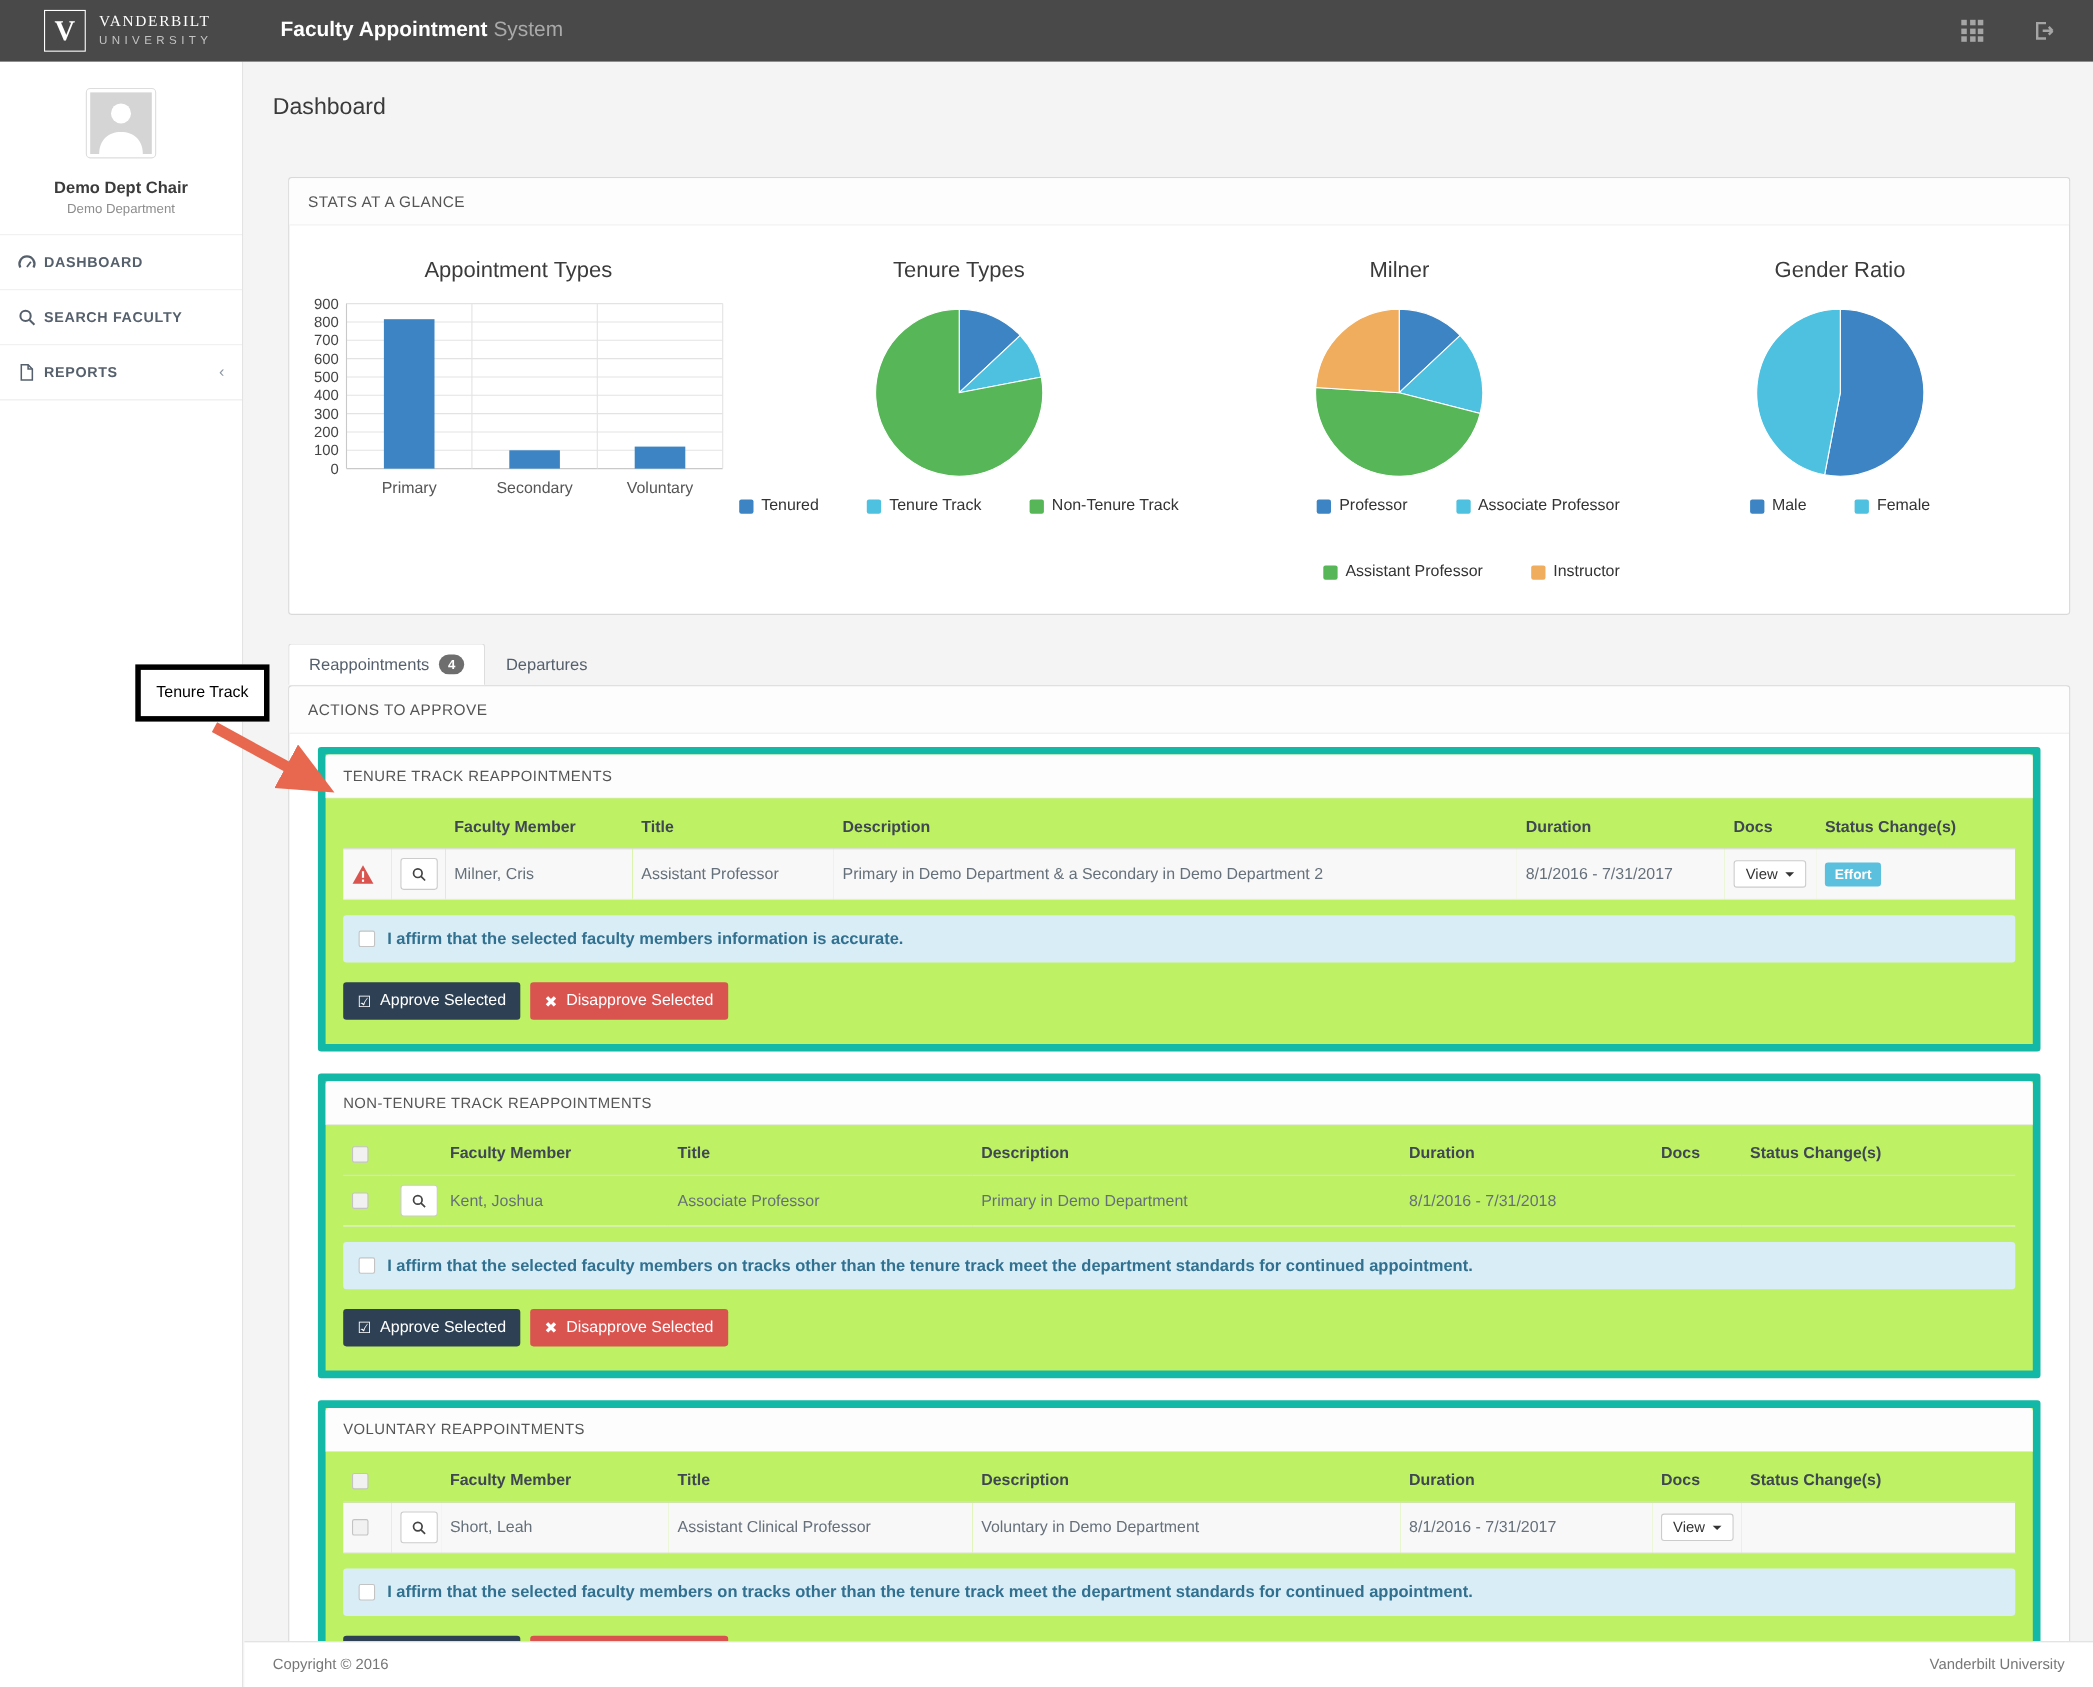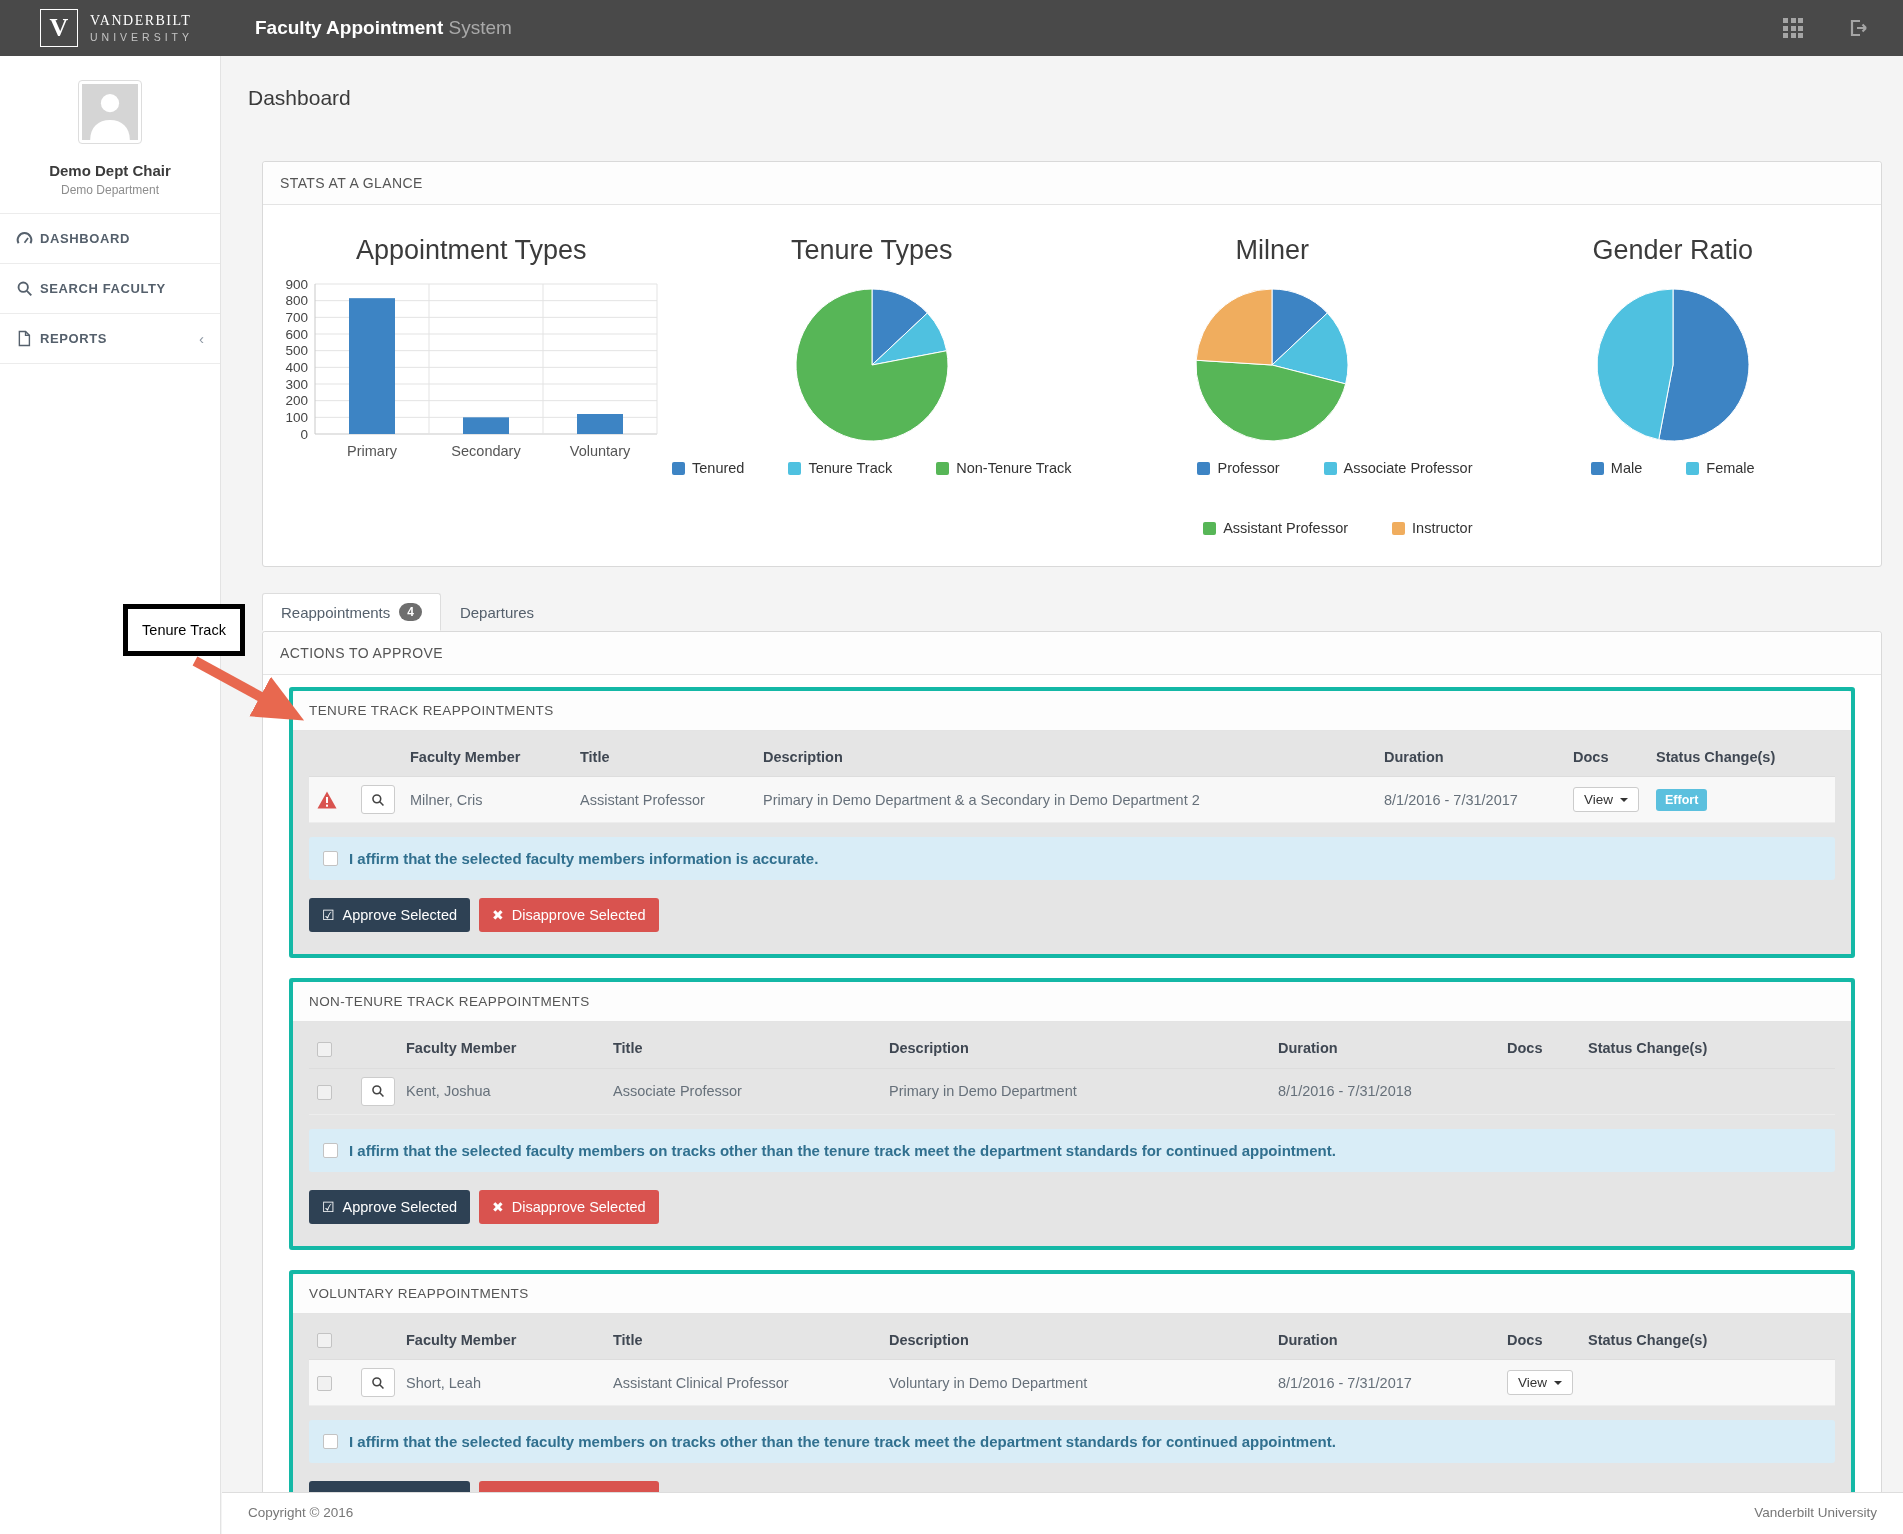--- a/index.html
+++ b/index.html
@@ -61,42 +61,42 @@
   .panel { background:#fff; border:1px solid #d9d9d9; border-radius:3px;margin-top:10px; }
   .panel-heading {
     padding:13px 17px; border-bottom:1px solid #e4e4e4; background:#fdfdfd;
     font-size:14px; color:#555; letter-spacing:0.4px;
     border-radius:3px 3px 0 0;
   }
 
   
   .charts { display:flex; padding:30px 8px 30px; }
   .chart-cell { flex:1; display:flex; flex-direction:column; align-items:center; }
-  .chart-title { font-size:27px; color:#3b3b3b; margin-bottom:8px; }
+  .chart-title { font-size:20px; color:#3b3b3b; margin-bottom:8px; }
   .pie-svg { margin-top:12px; }
   .legend { display:flex; flex-wrap:wrap; column-gap:16px; row-gap:5px; margin-top:16px; max-width:470px; justify-content:flex-end;gap:44px; }
   .legend-item { display:flex; align-items:center; gap:7px; font-size:14.5px; color:#333; }
   .legend-swatch { width:13px; height:13px; border-radius:2px; flex:0 0 auto; }
 
   
   .tabs { display:flex; margin-top:26px; }
   .tab {
     padding:9px 18px; font-size:15px; color:#55606c; cursor:pointer;
     display:flex; align-items:center; gap:9px; border:1px solid transparent;
   }
   .tab.active { background:#fff; border-color:#ddd; border-bottom-color:#fff; border-radius:3px 3px 0 0; }
   .count-badge {
     background:#6e6e6e; color:#fff; font-size:12px; font-weight:bold;
     padding:3px 8px; border-radius:11px; line-height:1;
   }
 
   
   .actions-panel { margin-top:0px; }
   .actions-body { padding:12px 26px 24px; }
-  .subpanel { border:4px solid #14b8a6; border-radius:3px; margin-bottom:20px; background:#e5e5e5; }
+  .subpanel { border:7px solid #14b8a6; border-radius:3px; margin-bottom:20px; background:#bef264; }
   .subpanel:last-child { margin-bottom:0; }
   .subpanel-heading {
     padding:12px 16px; border-bottom:1px solid #e4e4e4; background:#fdfdfd;
     font-size:13.5px; color:#555; letter-spacing:0.4px; border-radius:3px 3px 0 0;
   }
   .subpanel-body { padding:4px 16px 22px; }
 
   table.fac { width:100%; border-collapse:collapse; table-layout:fixed; }
   table.fac th {
     text-align:left; font-size:14.5px; font-weight:bold; color:#3f4752;

